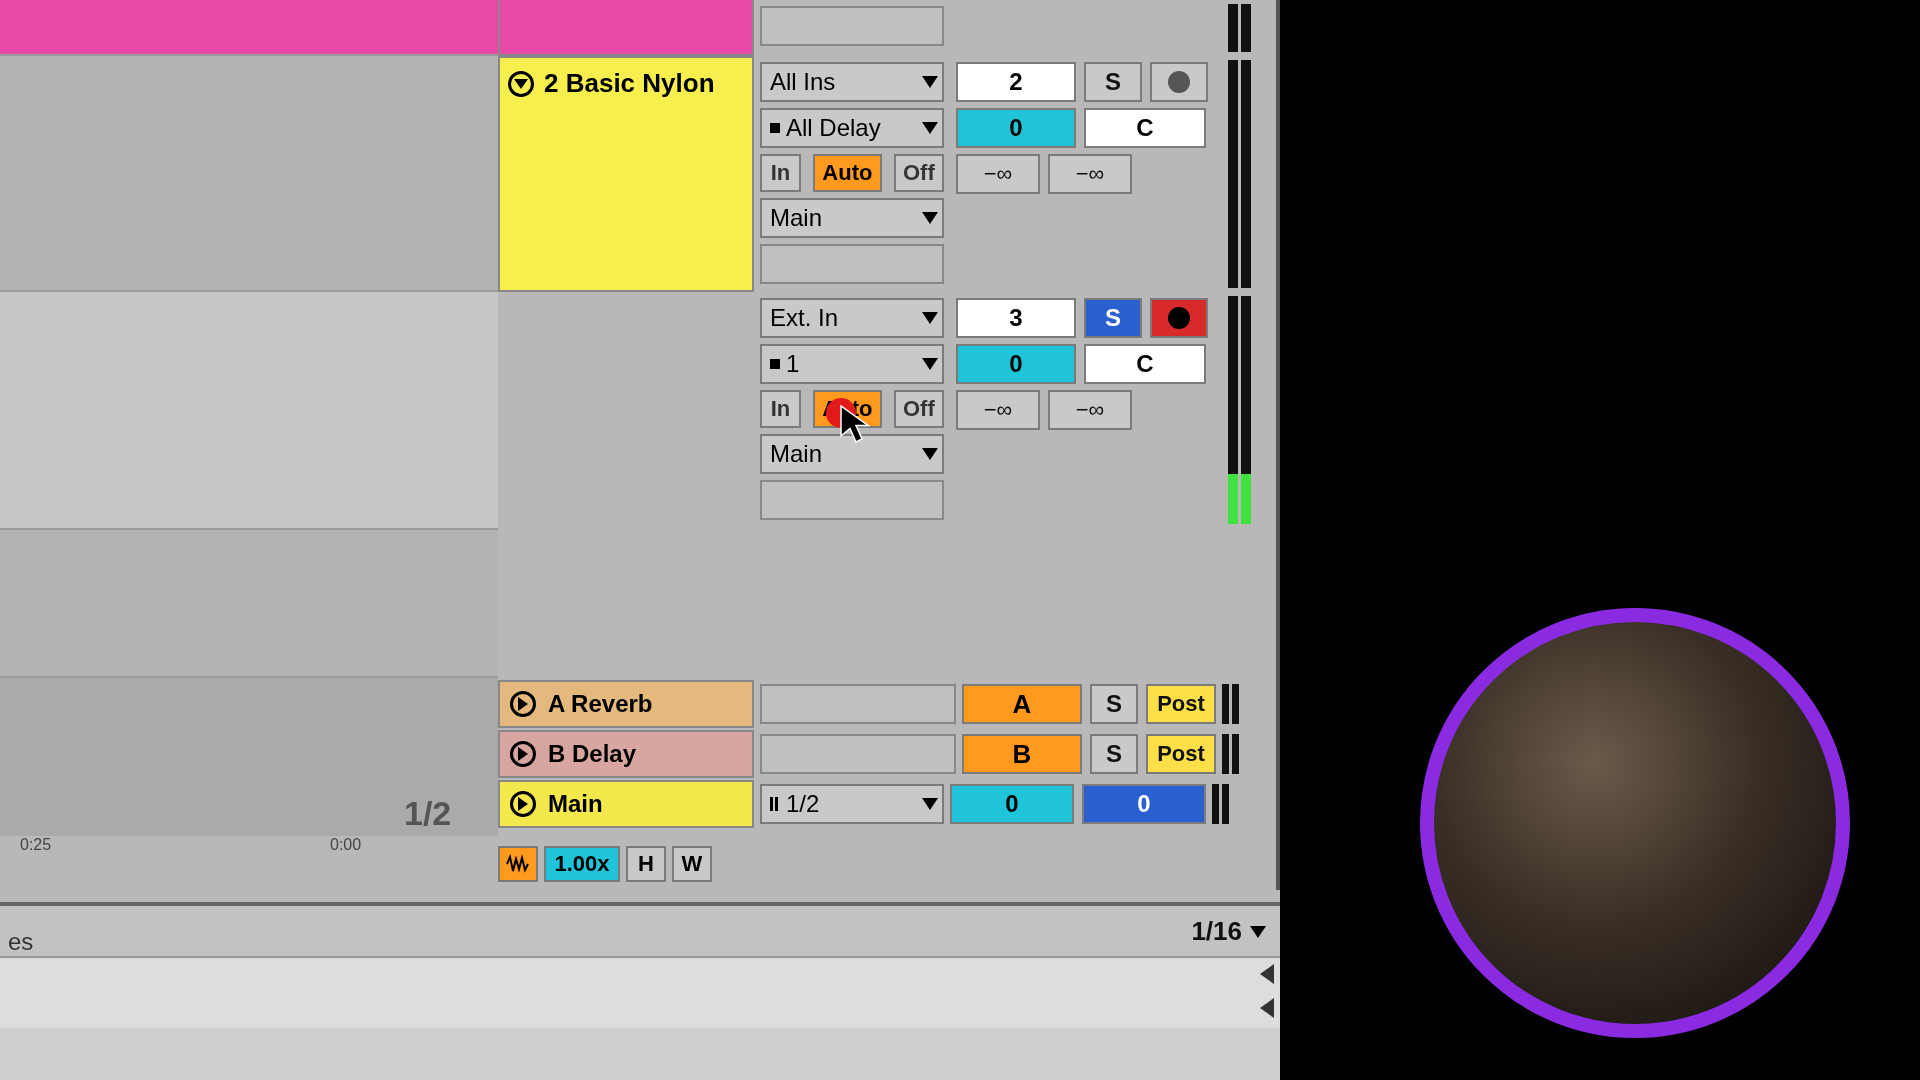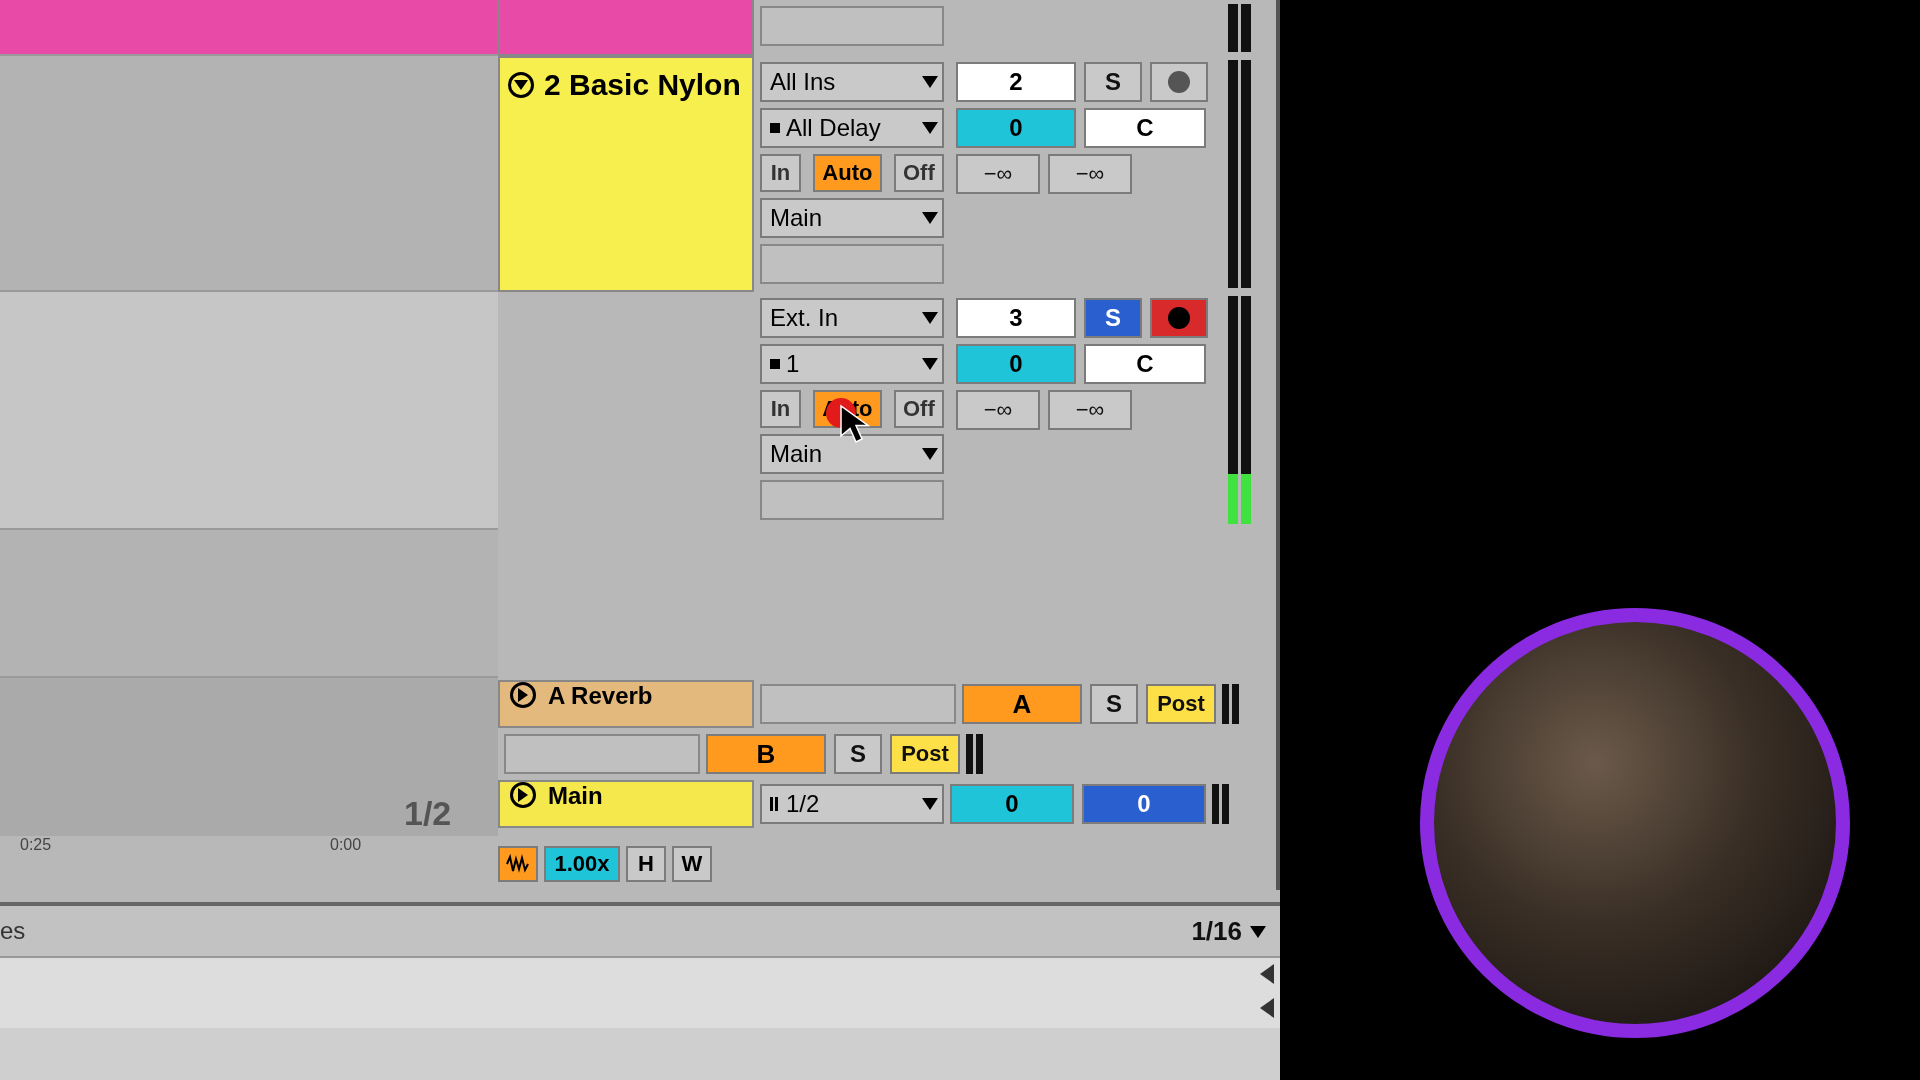--- a/index.html
+++ b/index.html
@@ -5,21 +5,21 @@
 html,body{margin:0;padding:0;width:1920px;height:1080px;background:#000;font-family:Arial,Helvetica,sans-serif;overflow:hidden}
 *{box-sizing:border-box}
 .daw{position:absolute;left:0;top:0;width:1280px;height:1080px;background:#b8b8b8;overflow:hidden}
 .arrange-col{position:absolute;left:0;top:0;width:498px;height:836px;background:#aaa}
 .track-lane{position:absolute;left:0;width:498px;background:#c6c6c6;border-bottom:2px solid #9a9a9a}
 .track-lane.dark{background:#b3b3b3}
 .hdr-top{display:flex;align-items:center;gap:10px}
 .fold-btn{width:26px;height:26px;border:3px solid #000;border-radius:50%;display:flex;align-items:center;justify-content:center;cursor:pointer}
 .tri-down{width:0;height:0;border-left:7px solid transparent;border-right:7px solid transparent;border-top:10px solid #000}
 .tri-right{width:0;height:0;border-top:7px solid transparent;border-bottom:7px solid transparent;border-left:10px solid #000}
-.track-title{font-size:30px;font-weight:bold;color:#000}
+.track-title{font-size:26px;font-weight:bold;color:#000}
 .io-col{position:absolute;width:196px;display:flex;flex-direction:column;gap:6px;padding:6px 6px}
 .drop{height:40px;background:#c9c9c9;border:2px solid #7b7b7b;display:flex;align-items:center;padding:0 8px;font-size:24px;color:#000;position:relative;cursor:pointer}
 .drop .dt{position:absolute;right:4px;top:50%;transform:translateY(-50%);width:0;height:0;border-left:8px solid transparent;border-right:8px solid transparent;border-top:12px solid #000}
 .mon-row{display:flex;gap:12px}
 .mon-btn{height:38px;background:#c9c9c9;border:2px solid #7b7b7b;display:flex;align-items:center;justify-content:center;font-size:22px;font-weight:bold;color:#333;cursor:pointer}
 .mon-btn.on{background:#ff9a1f;color:#000}
 .empty-slot{height:40px;background:#c0c0c0;border:2px solid #888}
 .num-col{position:absolute;width:270px;display:flex;flex-direction:column;gap:6px;padding:6px 6px}
 .num-row{display:flex;gap:8px}
 .num-box{height:40px;background:#fff;border:2px solid #7b7b7b;display:flex;align-items:center;justify-content:center;font-size:24px;font-weight:bold;color:#000;cursor:pointer}
@@ -31,33 +31,33 @@
 .rec{width:58px;height:40px;background:#c9c9c9;border:2px solid #7b7b7b;display:flex;align-items:center;justify-content:center;cursor:pointer}
 .rec-dot{width:22px;height:22px;border-radius:50%;background:#555}
 .rec.armed{background:#d82a2a}
 .rec.armed .rec-dot{background:#000}
 .send-box{width:84px;height:40px;background:#c9c9c9;border:2px solid #7b7b7b;display:flex;align-items:center;justify-content:center;font-size:22px;color:#111;cursor:pointer}
 .meter{position:absolute;width:32px;display:flex;gap:3px}
 .meter .bar{width:10px;background:#111}
 .meter .bar .lvl{position:absolute;bottom:0;width:10px;background:#3fe23f}
 
 .return-row{position:absolute;left:498px;height:48px;width:782px;display:flex;align-items:center}
-.return-hdr{width:256px;height:48px;display:flex;gap:12px;padding-left:10px;border:2px solid #888}
+.return-hdr{width:256px;height:48px;display:flex;align-items:center;gap:12px;padding-left:10px;border:2px solid #888}
 .thin-slot{width:196px;height:40px;margin:0 6px;background:#c0c0c0;border:2px solid #888}
 .send-btn{width:120px;height:40px;display:flex;align-items:center;justify-content:center;font-size:26px;font-weight:bold;border:2px solid #7b7b7b;cursor:pointer}
 .small-meter{width:20px;height:40px;display:flex;gap:3px;margin-left:6px}
 .small-meter div{width:7px;height:40px;background:#111}
 .play-circle{width:26px;height:26px;border:3px solid #000;border-radius:50%;display:flex;align-items:center;justify-content:center;cursor:pointer}
 .groove{position:absolute;left:498px;top:846px;display:flex;gap:6px;align-items:center}
 .groove-icon{width:40px;height:36px;background:#ff9a1f;border:2px solid #7b7b7b;display:flex;align-items:center;justify-content:center}
 .groove-amt{width:76px;height:36px;background:#1fc4d8;border:2px solid #7b7b7b;display:flex;align-items:center;justify-content:center;font-size:22px;font-weight:bold}
 .hw{width:40px;height:36px;background:#c9c9c9;border:2px solid #7b7b7b;display:flex;align-items:center;justify-content:center;font-size:22px;font-weight:bold;cursor:pointer}
 .tmark{position:absolute;top:836px;font-size:16px;color:#444}
 .clip-editor{position:absolute;left:0;top:902px;width:1280px;height:178px;background:#cfcfcf;border-top:4px solid #666}
-.ce-top{height:52px;background:#c2c2c2;border-bottom:2px solid #999;display:flex;align-items:center;font-size:24px;color:#333;position:relative}
+.ce-top{height:52px;background:#c2c2c2;border-bottom:2px solid #999;display:flex;align-items:flex-end;padding-left:8px;font-size:24px;color:#333;position:relative}
 .ce-grid{position:absolute;right:14px;top:10px;font-size:26px;font-weight:bold;color:#111;display:flex;align-items:center;gap:8px}
 .ce-ruler{height:52px;background:#d2d2d2;border-bottom:2px solid #999;position:relative}
 .ce-ruler span{position:absolute;top:12px;font-size:26px;color:#333}
 .ce-body{height:70px;background:#ddd;position:relative}
 .fold-tri{position:absolute;right:6px;width:0;height:0;border-top:10px solid transparent;border-bottom:10px solid transparent;border-right:14px solid #333}
 .cursor-overlay{position:absolute;left:838px;top:403px;width:36px;height:42px;z-index:50;pointer-events:none}
 .click-dot{position:absolute;left:826px;top:398px;width:30px;height:30px;background:#e21a1a;border-radius:50%;z-index:49}
 .webcam{position:absolute;left:1420px;top:608px;width:430px;height:430px;border-radius:50%;border:14px solid #8a2be2;background:radial-gradient(circle at 40% 35%,#6b5a4a 0%,#3a2f26 45%,#0e0b09 100%);overflow:hidden}
 .quant{position:absolute;left:404px;top:794px;font-size:34px;color:#555;font-weight:bold}
 .b-right{position:absolute;left:1276px;top:0;width:4px;height:890px;background:#555}
@@ -198,20 +198,26 @@
     <div class="send-btn" style="background:#ff9a1f">A</div>
     <div class="tiny-btn" style="margin-left:8px;width:48px">S</div>
     <div class="tiny-btn orange" style="margin-left:8px;width:70px;font-size:22px">Post</div>
     <div class="small-meter">
         <div></div>
         <div></div>
       </div>
   </div>
 
   <div class="return-row" style="top:730px">
+    <div class="return-hdr" style="background:#d8a6a0">
+      <div class="play-circle">
+          <div class="tri-right"></div>
+        </div>
+      <div class="track-title" style="font-size:24px">B Delay</div>
+    </div>
     <div class="thin-slot"></div>
     <div class="send-btn" style="background:#ff9a1f">B</div>
     <div class="tiny-btn" style="margin-left:8px;width:48px">S</div>
     <div class="tiny-btn orange" style="margin-left:8px;width:70px;font-size:22px">Post</div>
     <div class="small-meter">
         <div></div>
         <div></div>
       </div>
   </div>
 

